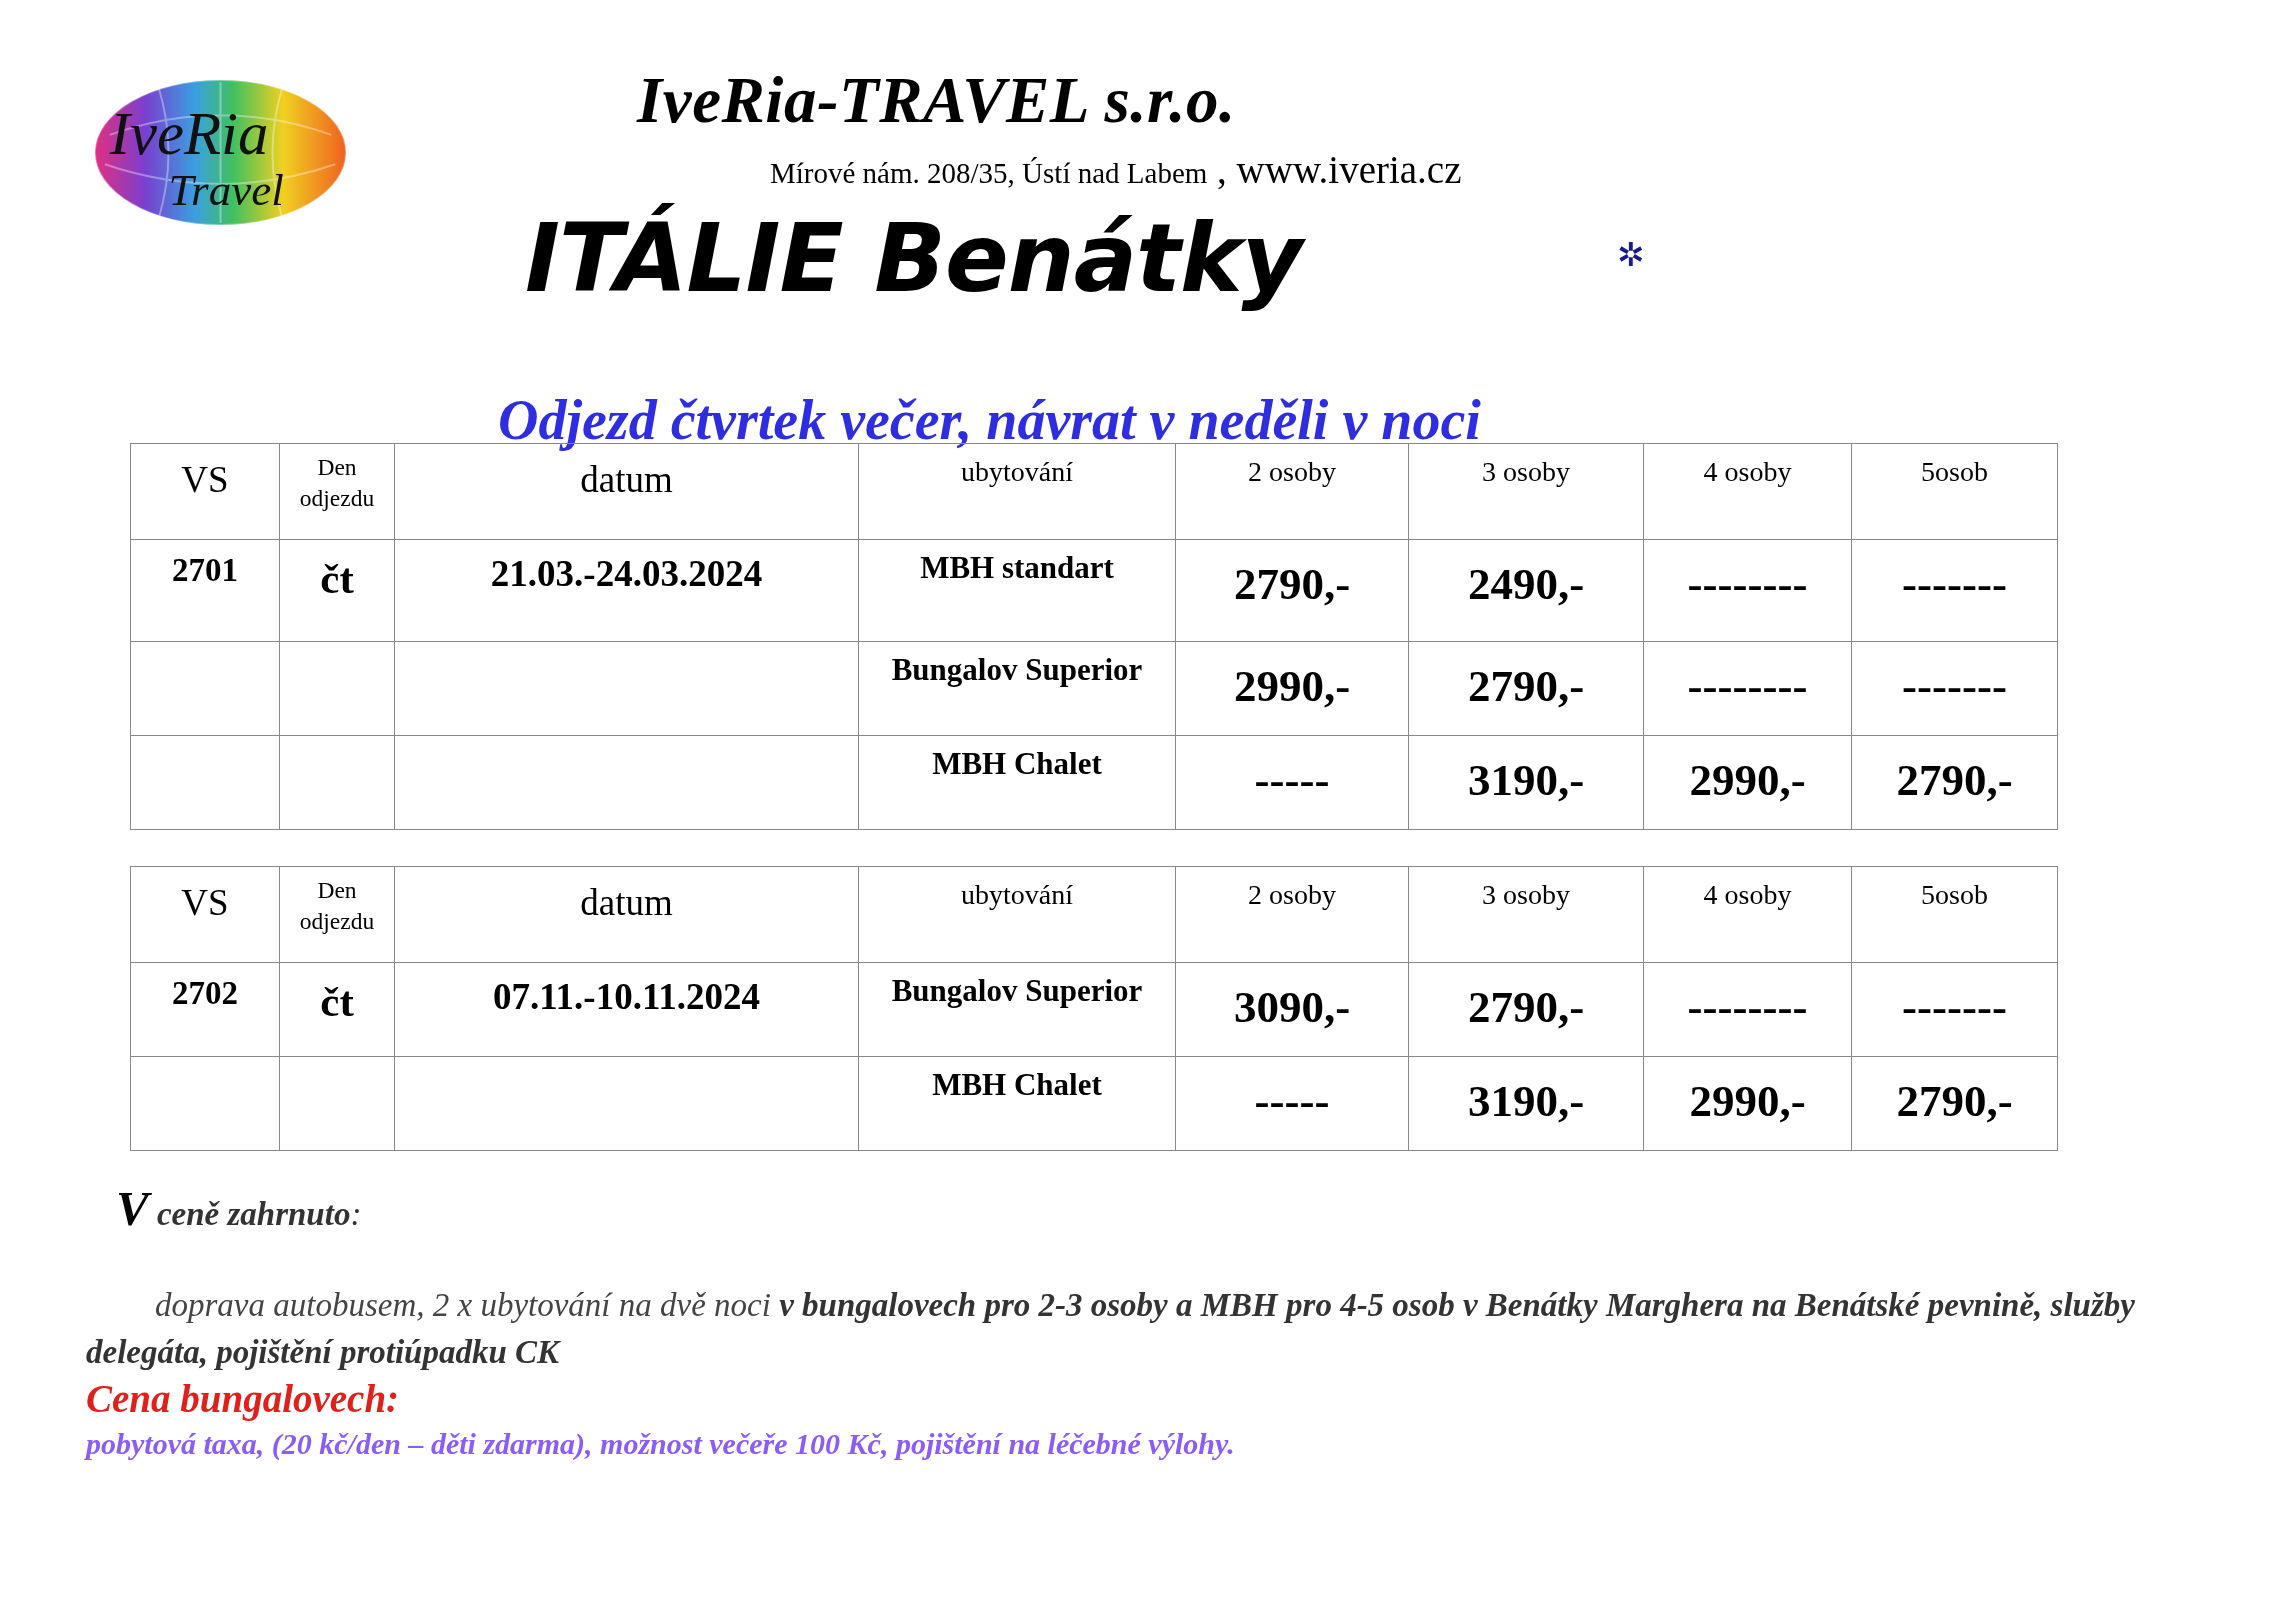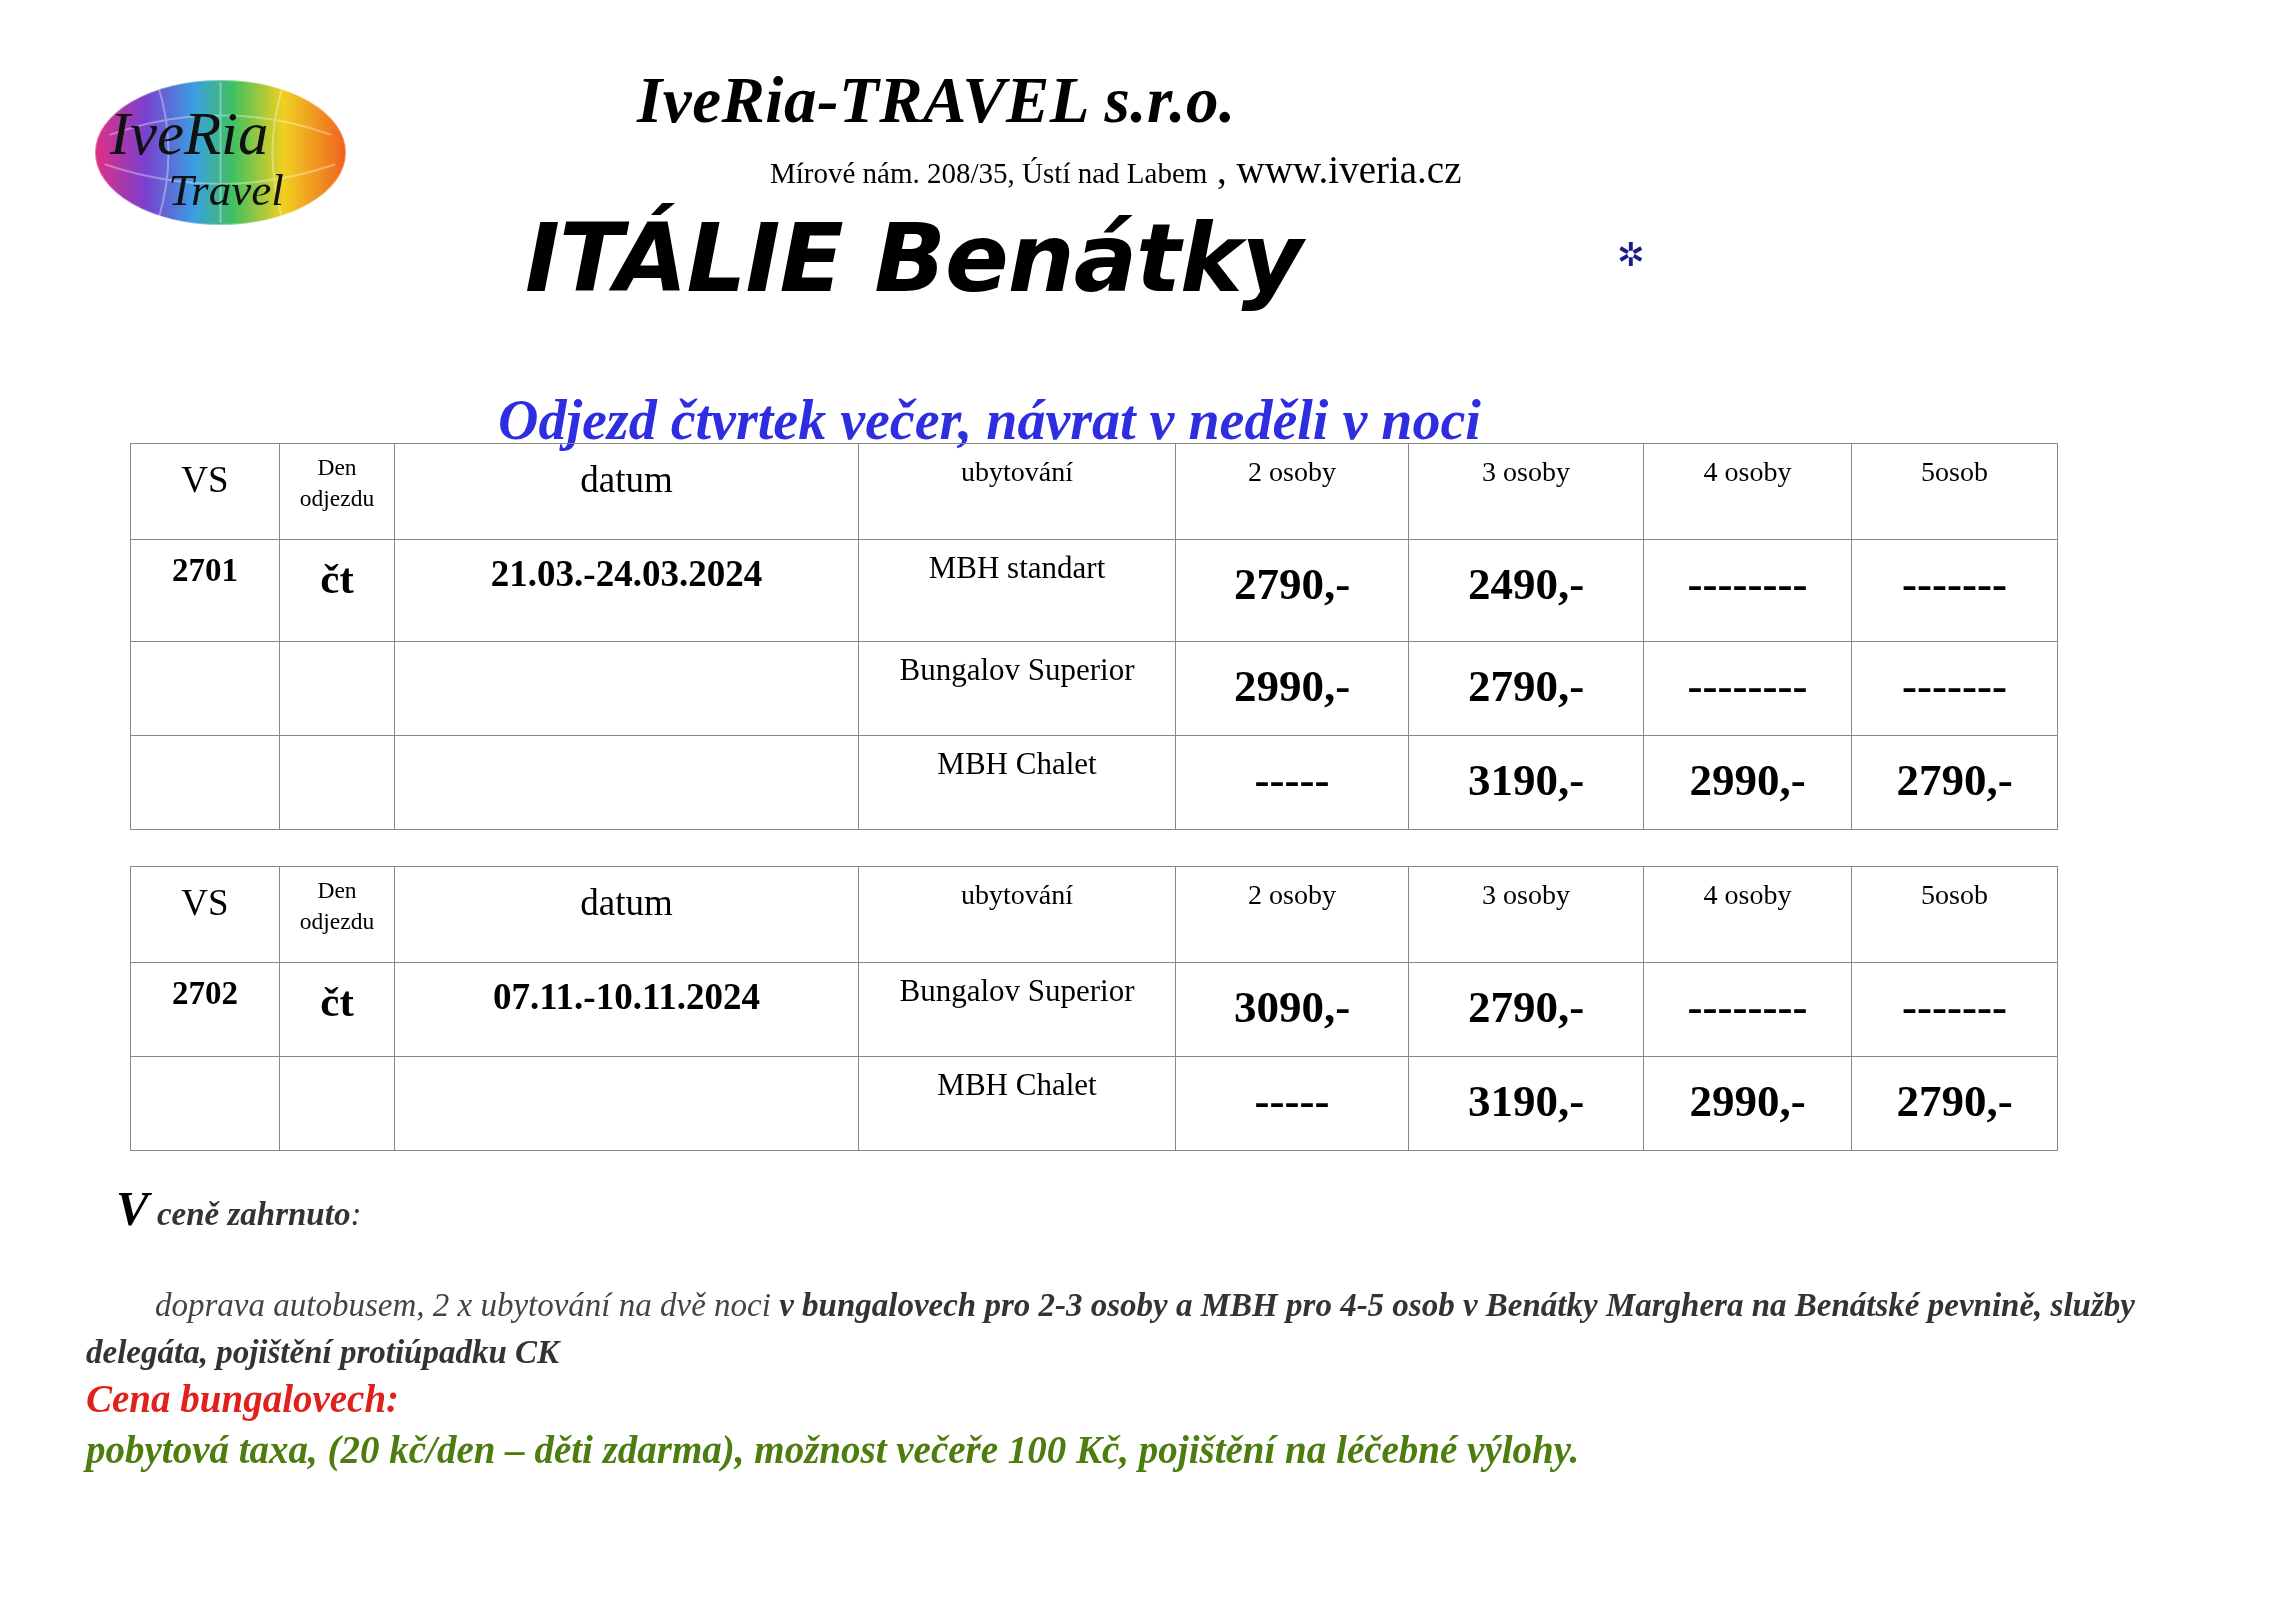--- a/index.html
+++ b/index.html
@@ -21,32 +21,32 @@
   .d-row { height: 94px; }
   .d-row.first { height: 102px; }
   th { font-weight: normal; }
   .h-vs { font-size: 37px; padding-top: 13.7px !important; }
   .h-den { font-size: 23.5px; line-height: 31px; padding-top: 7.8px !important; }
   .h-datum { font-size: 37px; padding-top: 13.7px !important; }
   .h-small { font-size: 28px; padding-top: 11.8px !important; }
   .c-vs { font-size: 33px; font-weight: bold; padding-top: 11.8px !important; }
   .c-den { font-size: 43px; font-weight: bold; padding-top: 13.7px !important; }
   .c-datum { font-size: 37px; font-weight: bold; padding-top: 11.8px !important; }
-  .c-ubyt { font-size: 31px; font-weight: normal; padding-top: 9.8px !important; }
+  .c-ubyt { font-size: 31px; font-weight: bold; padding-top: 9.8px !important; }
   .c-price { font-size: 45px; font-weight: bold; padding-top: 17.6px !important; }
 
   .incl-head { position: absolute; left: 116px; top: 1180px; font-family: "Liberation Serif", serif; font-style: italic; white-space: nowrap; color: #333; }
   .incl-head .big { font-size: 49px; font-weight: bold; color: #000; }
   .incl-head .rest { font-size: 33px; font-weight: bold; }
   .incl-head .colon { font-size: 33px; font-weight: normal; }
   .incl-text { position: absolute; left: 86px; top: 1282px; width: 2156px; font-family: "Liberation Serif", serif; font-style: italic; font-size: 33px; line-height: 47px; color: #444; }
   .incl-text .indent { display: inline-block; width: 69px; }
   .incl-text b { color: #333; }
   .excl-head { position: absolute; left: 86px; top: 1376px; font-family: "Liberation Serif", serif; font-style: italic; font-weight: bold; font-size: 39px; color: #e0201b; white-space: nowrap; }
-  .excl-text { position: absolute; left: 86px; top: 1427px; font-family: "Liberation Serif", serif; font-style: italic; font-weight: bold; font-size: 39px; color: #4d7c0f; white-space: nowrap; }
+  .excl-text { position: absolute; left: 86px; top: 1427px; font-family: "Liberation Serif", serif; font-style: italic; font-weight: bold; font-size: 30px; color: #8b5cf6; white-space: nowrap; }
 </style>
 </head>
 <body>
 
 <svg class="logo" viewBox="0 0 266 156" xmlns="http://www.w3.org/2000/svg">
   <defs>
     <linearGradient id="rb" x1="0" y1="0" x2="1" y2="0">
       <stop offset="0" stop-color="#e03080"></stop>
       <stop offset="0.2" stop-color="#7a3fd0"></stop>
       <stop offset="0.4" stop-color="#3aa0e0"></stop>

